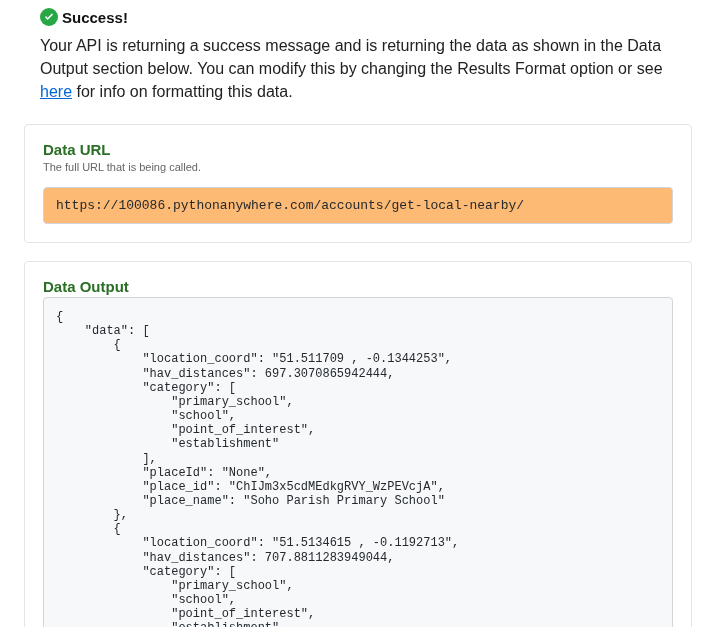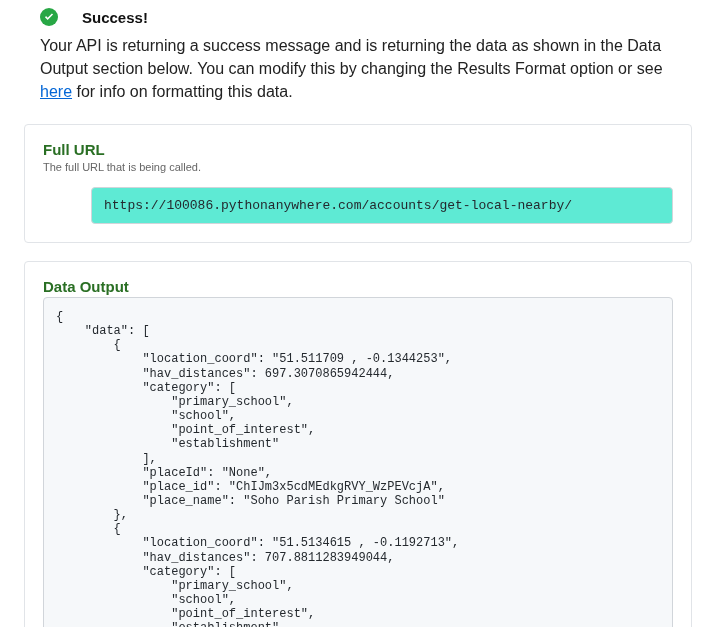--- a/index.html
+++ b/index.html
@@ -11,21 +11,21 @@
       width: 716px;
       height: 627px;
       overflow: hidden;
       position: relative;
     }
     .container { padding: 0; }
     .success-header {
       display: flex;
       align-items: center;
       padding: 8px 40px 0 40px;
-      gap: 24px;
+      gap: 4px;
     }
     .check-icon {
       width: 18px; height: 18px;
       flex-shrink: 0;
     }
     .success-title {
       font-weight: 600;
       font-size: 15px;
       color: #111;
     }
@@ -49,28 +49,27 @@
       color: #2a6f24;
       margin-bottom: 2px;
     }
     .panel-desc {
       color: #666;
       font-size: 11px;
       line-height: 1.4;
       margin-bottom: 12px;
     }
     .url-box {
-      background: #5eead4;
+      background: #fdba74;
       border: 1px solid #d1d5da;
       border-radius: 4px;
       padding: 10px 12px;
       font-family: SFMono-Regular, Consolas, "Liberation Mono", Menlo, monospace;
       font-size: 13px;
       color: #24292e;
-      margin-left: 48px;
     }
     .code-box {
       background: #f6f8fa;
       border: 1px solid #d1d5da;
       border-radius: 4px;
       padding: 12px;
       font-family: SFMono-Regular, Consolas, "Liberation Mono", Menlo, monospace;
       font-size: 12px;
       color: #24292e;
       white-space: pre;
@@ -91,21 +90,21 @@
         <path d="M6.8 10.6 L4.4 8.2 L5.4 7.2 L6.8 8.6 L10.6 4.8 L11.6 5.8 Z" fill="#fff"></path>
       </svg>
     </span>
     <span class="success-title">Success!</span>
   </div>
   <div class="success-body">
     <span>Your API is returning a success message and is returning the data as shown in the Data Output section below. You can modify this by changing the Results Format option or see </span><a href="#">here</a><span> for info on formatting this data.</span>
   </div>
 
   <div class="panel">
-    <div class="panel-title">Full URL</div>
+    <div class="panel-title">Data URL</div>
     <div class="panel-desc">The full URL that is being called.</div>
     <div class="url-box">https://100086.pythonanywhere.com/accounts/get-local-nearby/</div>
   </div>
 
   <div class="panel data-panel">
     <div class="panel-title">Data Output</div>
     <div class="code-box">{
     "data": [
         {
             "location_coord": "51.511709 , -0.1344253",

